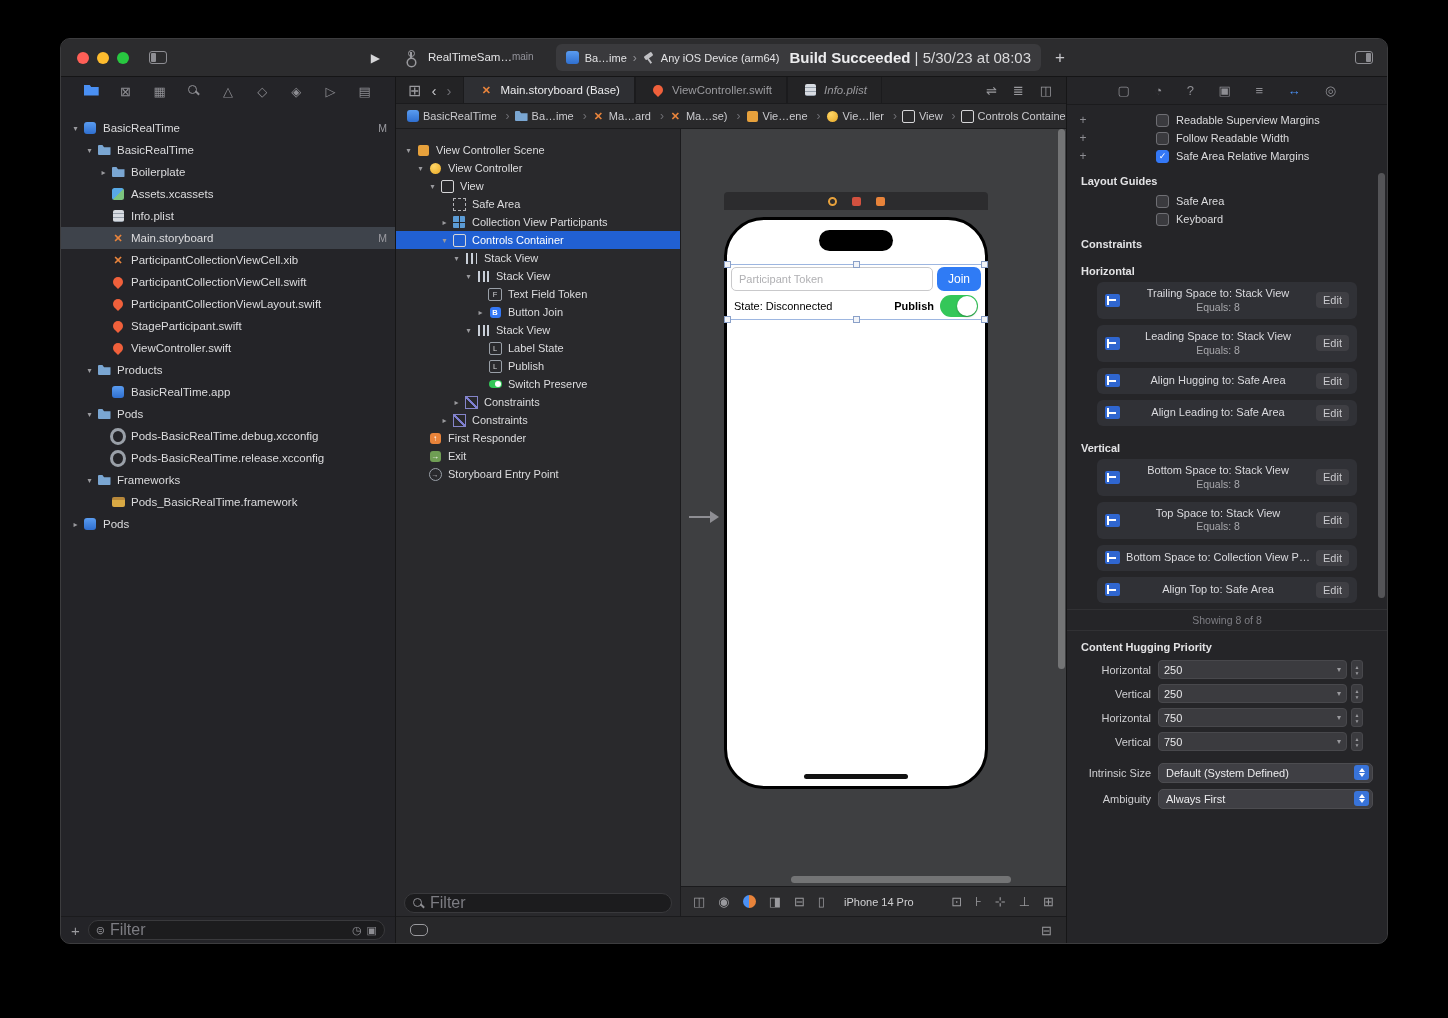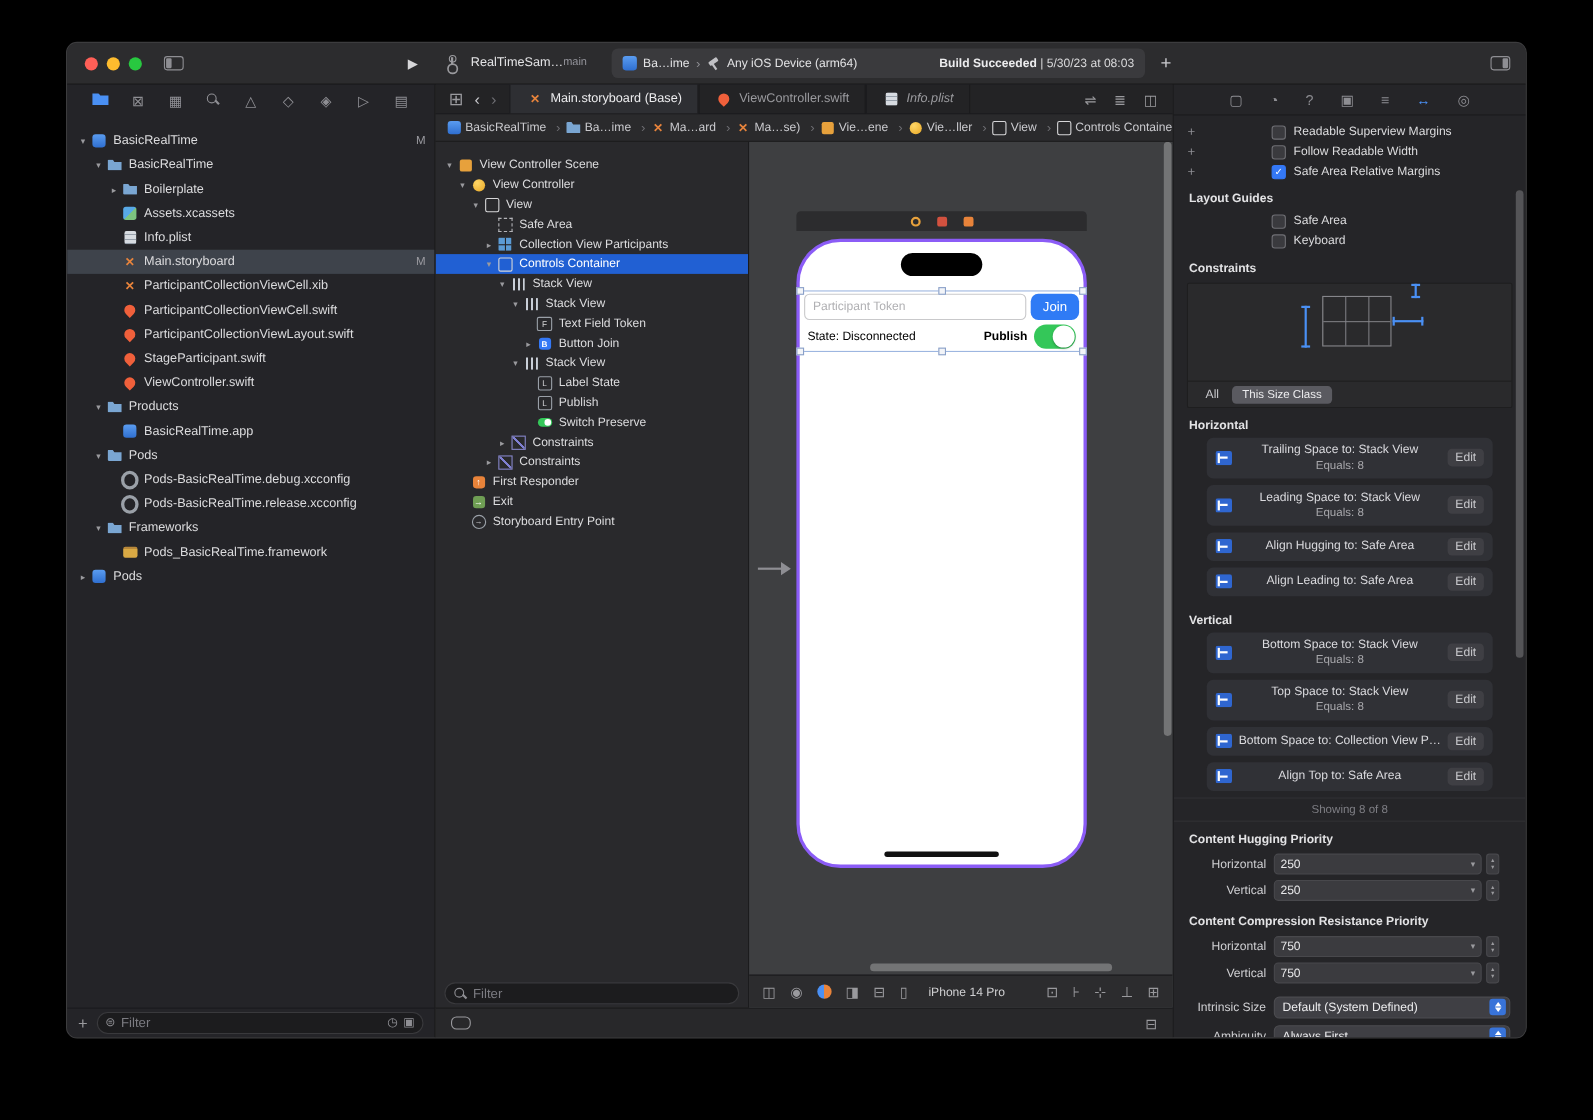--- a/index.html
+++ b/index.html
@@ -22,21 +22,21 @@
 .scheme-txt{display:flex;flex-direction:row;line-height:1.15}
 .scheme-name{font-size:11.5px;color:#e4e4e6}
 .scheme-branch{font-size:10px;color:#93939a}
 .activity-pill{flex:1;height:27px;background:#3a3a3d;border-radius:6px;margin:0 14px 0 22px;display:flex;align-items:center;justify-content:space-between;padding:0 10px;min-width:0}
 .pill-left{display:flex;align-items:center;gap:6px;font-size:11px;color:#e3e3e5;white-space:nowrap}
 .pill-chevron{color:#8e8e93;font-size:12px}
 .mini-app{width:13px;height:13px;border-radius:3px;background:linear-gradient(#5a9cf0,#2f6fd0)}
 .hammer{width:12px;height:12px;position:relative}
 .hammer::before{content:"";position:absolute;left:1px;top:2px;width:9px;height:4px;background:#c0c0c4;border-radius:1px;transform:rotate(-35deg)}
 .hammer::after{content:"";position:absolute;left:5px;top:4px;width:2px;height:8px;background:#c0c0c4;transform:rotate(-35deg)}
-.pill-right{font-size:11px;color:#d9d9db;white-space:nowrap}
+.pill-right{font-size:15px;color:#d9d9db;white-space:nowrap}
 .pill-right b{font-weight:700;color:#ececee}
 .tb-plus{color:#c9c9cd;font-size:17px;margin-right:290px}
 .tb-right{margin-left:auto;margin-right:14px}
 
 .content{flex:1;display:flex;min-height:0}
 .navigator{width:335px;flex:none;background:#242428;border-right:1px solid #161617;display:flex;flex-direction:column}
 .nav-strip{height:28px;display:flex;align-items:center;justify-content:space-evenly;padding:0 6px;flex:none}
 .strip-ico{color:#8e8e93;font-size:13px;width:20px;text-align:center;line-height:1}
 .strip-ico.active{color:#4a90f4}
 .folder-glyph{width:15px;height:11px;background:#4a90f4;clip-path:polygon(0 0,38% 0,50% 22%,100% 22%,100% 100%,0 100%);display:inline-block}
@@ -71,21 +71,21 @@
 .fi[data-icon="switch"]::after{content:"";position:absolute;right:2px;top:4px;width:6px;height:6px;border-radius:50%;background:#fff}
 .fi[data-icon="constraints"]::before{content:"";width:11px;height:11px;border:1px solid #8585c9;background:linear-gradient(45deg,transparent 44%,#7f7fd2 44% 56%,transparent 56%)}
 .fi[data-icon="responder"]::before{content:"↑";width:11px;height:11px;background:#e8833a;border-radius:3px;color:#fff;font-size:8px;display:flex;align-items:center;justify-content:center}
 .fi[data-icon="exit"]::before{content:"→";width:11px;height:11px;background:#6f9e54;border-radius:3px;color:#fff;font-size:8px;display:flex;align-items:center;justify-content:center}
 .fi[data-icon="entry"]::before{content:"→";width:11px;height:11px;border:1px solid #9aa0a8;border-radius:50%;color:#c9c9cd;font-size:7px;display:flex;align-items:center;justify-content:center}
 .badge{margin-left:auto;color:#9a9aa0;font-size:10.5px;padding-left:6px}
 .nav-bottom{height:27px;border-top:1px solid #1b1b1d;display:flex;align-items:center;padding:0 10px;gap:8px;flex:none}
 .plus-btn{color:#9a9a9e;font-size:15px}
 .filter-field{flex:1;height:20px;background:#1c1c1e;border:1px solid #39393c;border-radius:10px;display:flex;align-items:center;padding:0 7px;gap:5px}
 .filter-glyph{color:#8e8e93;font-size:11px;line-height:1}
-.filter-input{flex:1;background:transparent;border:none;outline:none;color:#ddd;font-size:12px;font-family:"Liberation Sans",sans-serif;min-width:0}
+.filter-input{flex:1;background:transparent;border:none;outline:none;color:#ddd;font-size:16px;font-family:"Liberation Sans",sans-serif;min-width:0}
 .filter-input::placeholder{color:#7c7c82}
 
 .editor{flex:1;display:flex;flex-direction:column;min-width:0;background:#29292b;border-right:1px solid #161617}
 .tabbar{height:27px;background:#232325;border-bottom:1px solid #1b1b1d;display:flex;align-items:stretch;flex:none}
 .tab-ctrl{display:flex;align-items:center;gap:10px;padding:0 12px;color:#9a9a9e}
 .tab-ctrl .fwd{color:#6e6e73}
 .tab{display:flex;align-items:center;gap:6px;padding:0 14px;font-size:11.5px;color:#9a9a9e;border-right:1px solid #1b1b1d;border-left:1px solid #1b1b1d}
 .tab.active{background:#2e2f33;color:#ececee}
 .tab.preview .tab-label{font-style:italic}
 .tab .fi{margin-right:0}
@@ -102,21 +102,21 @@
 .orow{height:18px;display:flex;align-items:center;font-size:11px;color:#dcdcde;white-space:nowrap}
 .orow.sel{background:#2160d3;color:#fff}
 .outline-bottom{height:26px;display:flex;align-items:center;padding:0 8px;flex:none}
 
 .canvas{flex:1;background:#3e3f41;position:relative;overflow:hidden;display:flex;flex-direction:column}
 .scene-area{flex:1;position:relative}
 .scene-header{position:absolute;left:43px;top:63px;width:264px;height:18px;background:#2c2c2e;border-radius:4px 4px 0 0;display:flex;align-items:center;justify-content:center;gap:15px}
 .sh-vc{width:9px;height:9px;border-radius:50%;border:2px solid #e7a13c}
 .sh-fr{width:9px;height:9px;border-radius:2px;background:#d2513f}
 .sh-exit{width:9px;height:9px;border-radius:2px;background:#e8833a}
-.phone{position:absolute;left:43px;top:88px;width:264px;height:572px;background:#fff;border:3px solid #8b5cf6;border-radius:40px;overflow:visible}
+.phone{position:absolute;left:43px;top:88px;width:264px;height:572px;background:#fff;border:3px solid #000000;border-radius:40px;overflow:visible}
 .dyn-island{position:absolute;left:50%;transform:translateX(-50%);top:10px;width:74px;height:21px;background:#000;border-radius:11px}
 .controls{position:absolute;left:0;right:0;top:44px;height:56px;border-top:1px solid #9db6e0;border-bottom:1px solid #9db6e0;padding:2px 4px;display:flex;flex-direction:column;gap:4px}
 .c-row1{height:24px;display:flex;gap:4px}
 .token-input{flex:1;height:24px;border:1px solid #c9c9cb;border-radius:5px;padding:0 7px;font-size:11px;color:#222;outline:none;font-family:"Liberation Sans",sans-serif;min-width:0}
 .token-input::placeholder{color:#b0b0b3}
 .join-btn{width:44px;height:24px;background:#2f7bf5;border:none;border-radius:7px;color:#fff;font-size:12px;font-family:"Liberation Sans",sans-serif}
 .c-row2{height:24px;display:flex;align-items:center;padding:0 3px}
 .state-lbl{font-size:11px;color:#000}
 .publish-lbl{margin-left:auto;font-size:11px;font-weight:700;color:#000;margin-right:6px}
 .ios-switch{width:38px;height:22px;border-radius:11px;background:#34c759;position:relative;flex:none}
@@ -606,32 +606,20 @@
           <span class="chk-label">Safe Area</span>
         </div>
         <div class="chkrow">
           <span class="plus-col"></span>
             <span class="indent"></span>
           <span class="checkbox" data-checked="false">✓</span>
           <span class="chk-label">Keyboard</span>
         </div>
 
         <div class="sec-title">Constraints</div>
-        <div class="cbox">
-          <div class="cd-area">
-            <span class="ibeam-v" style="left:106px;top:20px;height:38px"></span>
-            <div class="cd-grid"></div>
-            <span class="ibeam-h" style="left:186px;top:33px;width:28px"></span>
-            <span class="ibeam-v" style="left:206px;top:0px;height:13px"></span>
-          </div>
-          <div class="cd-bar">
-            <span class="szc-all">All</span>
-            <span class="szc-sel">This Size Class</span>
-          </div>
-        </div>
 
         <div class="sec-title">Horizontal</div>
         <div class="crow">
             <span class="c-ico"></span>
             <span class="c-text">
               <div class="c-line1">Trailing Space to: Stack View</div>
               <div class="c-line2">Equals: 8</div>
             </span>
             <span class="edit-btn">Edit</span>
           </div>
@@ -709,21 +697,20 @@
           <span class="combo">
               <span>250</span>
               <span class="chev">▾</span>
             </span>
           <span class="stepper">
               <span>▲</span>
               <span>▼</span>
             </span>
         </div>
 
-        <div class="sec-title">Content Compression Resistance Priority</div>
         <div class="prio-row">
           <span class="prio-label">Horizontal</span>
           <span class="combo">
               <span>750</span>
               <span class="chev">▾</span>
             </span>
           <span class="stepper">
               <span>▲</span>
               <span>▼</span>
             </span>

